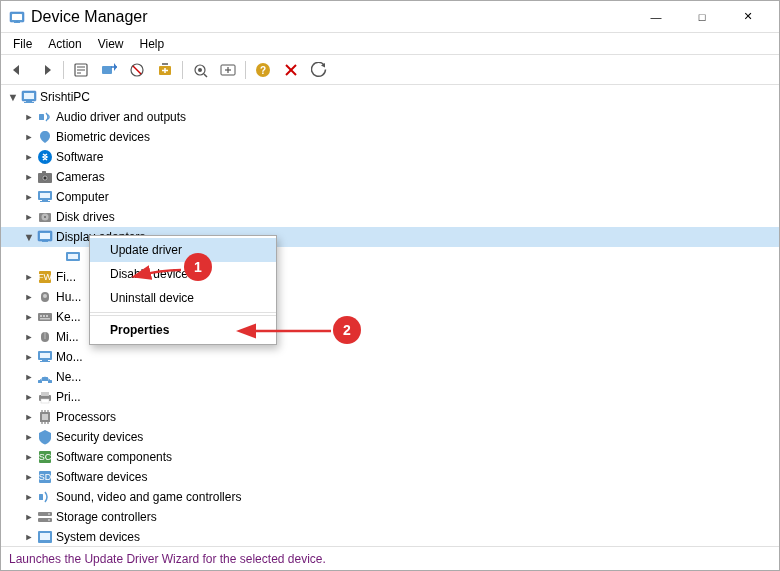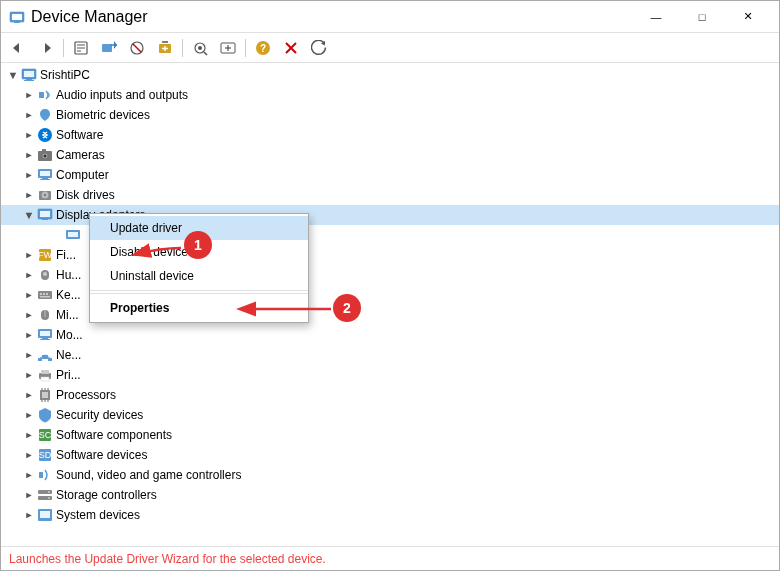--- a/index.html
+++ b/index.html
@@ -152,21 +152,21 @@
       align-items: center;
       justify-content: flex-end;
       flex-shrink: 0;
     }
 
     
     .context-menu {
       position: absolute;
       top: 150px;
       left: 88px;
-      width: 220px;
+      width: 188px;
       background: #fff;
       border: 1px solid #aaa;
       box-shadow: 2px 4px 8px rgba(0,0,0,0.25);
       z-index: 100;
       padding: 2px 0;
     }
     .context-menu-item {
       padding: 5px 20px;
       font-size: 12px;
       cursor: pointer;
@@ -208,21 +208,21 @@
 
     
     .status-bar {
       height: 24px;
       background: #fff;
       border-top: 1px solid #e0e0e0;
       display: flex;
       align-items: center;
       padding: 0 8px;
       font-size: 12px;
-      color: #ef4444;
+      color: #701a75;
     }
 
     
     .tree-view::-webkit-scrollbar { width: 17px; }
     .tree-view::-webkit-scrollbar-track { background: #f0f0f0; }
     .tree-view::-webkit-scrollbar-thumb { background: #c0c0c0; border: 3px solid #f0f0f0; }
   </style>
 </head>
 <body>
 
@@ -239,20 +239,26 @@
       </svg>
     </div>
     <span class="title-bar-text">Device Manager</span>
     <div class="title-bar-controls">
       <button class="title-btn">—</button>
       <button class="title-btn">□</button>
       <button class="title-btn close">✕</button>
     </div>
   </div>
 
+  <div class="menu-bar">
+    <span class="menu-item">File</span>
+    <span class="menu-item">Action</span>
+    <span class="menu-item">View</span>
+    <span class="menu-item">Help</span>
+  </div>
 
   <div class="toolbar">
     <button class="toolbar-btn">
       <svg width="14" height="14" viewBox="0 0 14 14">
           <polygon points="8,2 2,7 8,12" fill="#555"></polygon>
         </svg>
     </button>
     <button class="toolbar-btn">
       <svg width="14" height="14" viewBox="0 0 14 14">
           <polygon points="6,2 12,7 6,12" fill="#555"></polygon>
@@ -342,21 +348,21 @@
 
       <div class="tree-item" style="padding-left:20px;">
         <span class="tree-expand" style="color:#555; font-size:9px;">►</span>
         <span class="tree-icon">
           <svg width="16" height="16" viewBox="0 0 16 16">
             <rect x="2" y="5" width="5" height="6" rx="0.5" fill="#5b9bd5"></rect>
             <path d="M9 4 Q13 8 9 12" fill="none" stroke="#5b9bd5" stroke-width="1.5"></path>
             <path d="M10.5 5.5 Q14 8 10.5 10.5" fill="none" stroke="#5b9bd5" stroke-width="1.2"></path>
           </svg>
         </span>
-        <span>Audio inputs and outputs</span>
+        <span>Audio driver and outputs</span>
       </div>
 
       <div class="tree-item" style="padding-left:20px;">
         <span class="tree-expand" style="color:#555; font-size:9px;">►</span>
         <span class="tree-icon">
           <svg width="16" height="16" viewBox="0 0 16 16">
             <path d="M8 2 C5 2 3 4 3 7 C3 11 8 14 8 14 C8 14 13 11 13 7 C13 4 11 2 8 2Z" fill="#5b9bd5"></path>
           </svg>
         </span>
         <span>Biometric devices</span>

